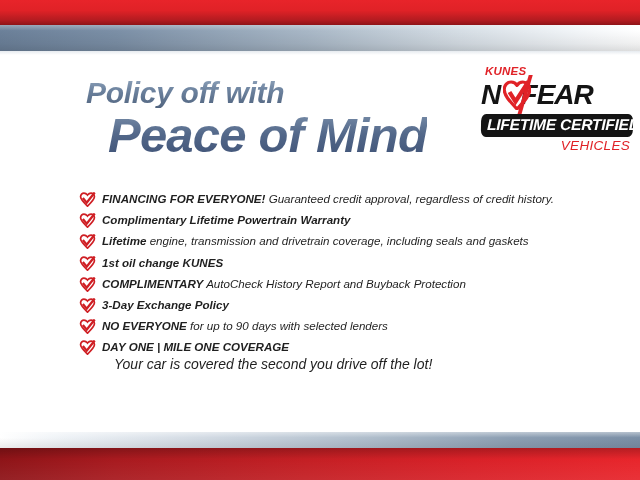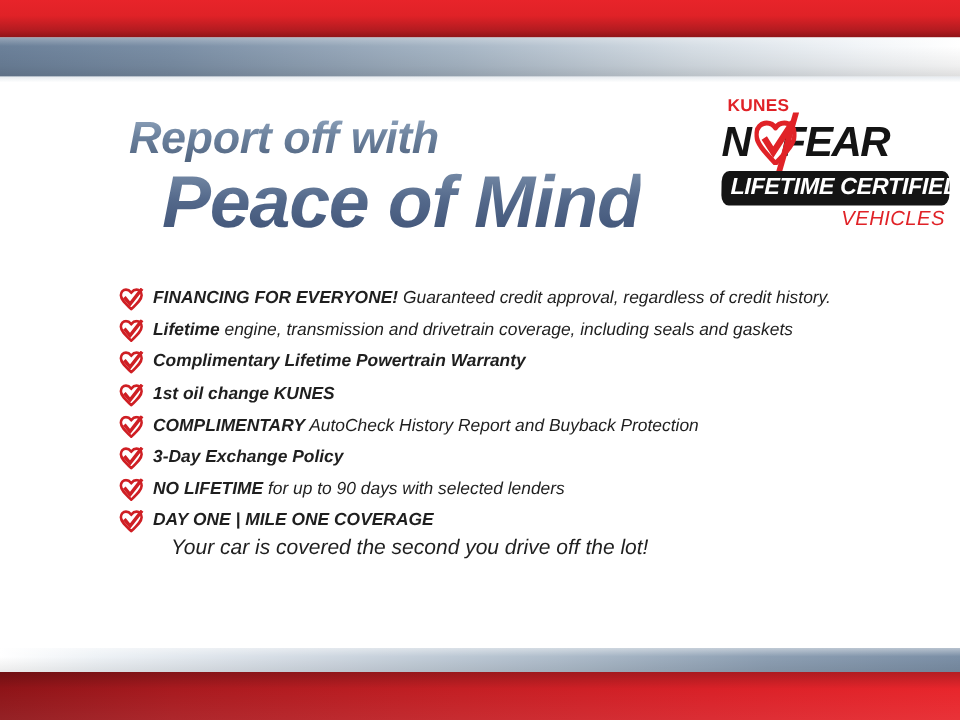--- a/index.html
+++ b/index.html
@@ -62,21 +62,21 @@
   }
   .hl-line2 span{
     background:linear-gradient(to bottom,#8095af 0%,#53688a 48%,#3d5074 100%);
     -webkit-background-clip:text;background-clip:text;
     -webkit-text-fill-color:transparent;color:#4e6383;
   }
 
   
   .logo{position:absolute;left:481px;top:66px;width:152px;}
   .logo-kunes{
-    color:#e02227;font-weight:bold;font-size:11.5px;
+    color:#e02227;font-weight:bold;font-style:italic;font-size:11.5px;
     letter-spacing:.2px;text-align:left;margin-left:4px;line-height:1;
   }
   .logo-nofear{
     position:relative;height:36px;margin-top:-1px;
   }
   .logo-nofear .txt{
     position:absolute;left:0;top:0;
     font-size:28px;font-weight:bold;font-style:italic;color:#141414;
     letter-spacing:-1px;line-height:36px;white-space:nowrap;
   }
@@ -119,21 +119,21 @@
 </style>
 </head>
 <body>
 
 <div class="poster">
 
   <div class="band-top-red"></div>
   <div class="band-top-slate"></div>
 
   <div class="headline">
-    <div class="hl-line1">Report off with</div>
+    <div class="hl-line1">Policy off with</div>
     <div class="hl-line2"><span>Peace of Mind</span></div>
   </div>
 
   <div class="logo">
     <div class="logo-kunes">KUNES</div>
     <div class="logo-nofear">
       <div class="txt"><span>N</span><span style="visibility:hidden">&nbsp;&nbsp;&nbsp;</span><span>FEAR</span></div>
       <div class="logo-slash"></div>
       <svg class="heart" viewBox="0 0 28 30" xmlns="http://www.w3.org/2000/svg">
         <path d="M14 29 C6 20.5 1.2 15.2 1.2 9.6 C1.2 5.2 4.4 2 8.1 2 C10.6 2 12.8 3.3 14 5.4 C15.2 3.3 17.4 2 19.9 2 C23.6 2 26.8 5.2 26.8 9.6 C26.8 15.2 22 20.5 14 29 Z" fill="none" stroke="#e02227" stroke-width="3.2" stroke-linejoin="round"></path>
@@ -152,34 +152,34 @@
           <path d="M14 24.5 C6.5 17.3 2 13 2 8.3 C2 4.6 4.7 1.9 7.9 1.9 C10 1.9 12.1 3 14 5.3 C15.9 3 18 1.9 20.1 1.9 C23.3 1.9 26 4.6 26 8.3 C26 13 21.5 17.3 14 24.5 Z" fill="none" stroke="#cf1f24" stroke-width="3"></path>
           <path d="M6 10.5 L12.6 18.5 L26.5 0.8" fill="none" stroke="#cf1f24" stroke-width="4"></path>
         </svg>
         <div class="btext"><b>FINANCING FOR EVERYONE!</b><span> Guaranteed credit approval, regardless of credit history.</span></div>
       </div>
       <div class="bullet">
         <svg class="chk" viewBox="0 0 28 26" xmlns="http://www.w3.org/2000/svg">
           <path d="M14 24.5 C6.5 17.3 2 13 2 8.3 C2 4.6 4.7 1.9 7.9 1.9 C10 1.9 12.1 3 14 5.3 C15.9 3 18 1.9 20.1 1.9 C23.3 1.9 26 4.6 26 8.3 C26 13 21.5 17.3 14 24.5 Z" fill="none" stroke="#cf1f24" stroke-width="3"></path>
           <path d="M6 10.5 L12.6 18.5 L26.5 0.8" fill="none" stroke="#cf1f24" stroke-width="4"></path>
         </svg>
+        <div class="btext"><b>Complimentary Lifetime Powertrain Warranty</b></div>
+      </div>
+      <div class="bullet">
+        <svg class="chk" viewBox="0 0 28 26" xmlns="http://www.w3.org/2000/svg">
+          <path d="M14 24.5 C6.5 17.3 2 13 2 8.3 C2 4.6 4.7 1.9 7.9 1.9 C10 1.9 12.1 3 14 5.3 C15.9 3 18 1.9 20.1 1.9 C23.3 1.9 26 4.6 26 8.3 C26 13 21.5 17.3 14 24.5 Z" fill="none" stroke="#cf1f24" stroke-width="3"></path>
+          <path d="M6 10.5 L12.6 18.5 L26.5 0.8" fill="none" stroke="#cf1f24" stroke-width="4"></path>
+        </svg>
         <div class="btext"><b>Lifetime</b><span> engine, transmission and drivetrain coverage, including seals and gaskets</span></div>
       </div>
       <div class="bullet">
         <svg class="chk" viewBox="0 0 28 26" xmlns="http://www.w3.org/2000/svg">
           <path d="M14 24.5 C6.5 17.3 2 13 2 8.3 C2 4.6 4.7 1.9 7.9 1.9 C10 1.9 12.1 3 14 5.3 C15.9 3 18 1.9 20.1 1.9 C23.3 1.9 26 4.6 26 8.3 C26 13 21.5 17.3 14 24.5 Z" fill="none" stroke="#cf1f24" stroke-width="3"></path>
           <path d="M6 10.5 L12.6 18.5 L26.5 0.8" fill="none" stroke="#cf1f24" stroke-width="4"></path>
         </svg>
-        <div class="btext"><b>Complimentary Lifetime Powertrain Warranty</b></div>
-      </div>
-      <div class="bullet">
-        <svg class="chk" viewBox="0 0 28 26" xmlns="http://www.w3.org/2000/svg">
-          <path d="M14 24.5 C6.5 17.3 2 13 2 8.3 C2 4.6 4.7 1.9 7.9 1.9 C10 1.9 12.1 3 14 5.3 C15.9 3 18 1.9 20.1 1.9 C23.3 1.9 26 4.6 26 8.3 C26 13 21.5 17.3 14 24.5 Z" fill="none" stroke="#cf1f24" stroke-width="3"></path>
-          <path d="M6 10.5 L12.6 18.5 L26.5 0.8" fill="none" stroke="#cf1f24" stroke-width="4"></path>
-        </svg>
         <div class="btext"><b>1st oil change KUNES</b></div>
       </div>
       <div class="bullet">
         <svg class="chk" viewBox="0 0 28 26" xmlns="http://www.w3.org/2000/svg">
           <path d="M14 24.5 C6.5 17.3 2 13 2 8.3 C2 4.6 4.7 1.9 7.9 1.9 C10 1.9 12.1 3 14 5.3 C15.9 3 18 1.9 20.1 1.9 C23.3 1.9 26 4.6 26 8.3 C26 13 21.5 17.3 14 24.5 Z" fill="none" stroke="#cf1f24" stroke-width="3"></path>
           <path d="M6 10.5 L12.6 18.5 L26.5 0.8" fill="none" stroke="#cf1f24" stroke-width="4"></path>
         </svg>
         <div class="btext"><b>COMPLIMENTARY</b><span> AutoCheck History Report and Buyback Protection</span></div>
       </div>
       <div class="bullet">
@@ -187,21 +187,21 @@
           <path d="M14 24.5 C6.5 17.3 2 13 2 8.3 C2 4.6 4.7 1.9 7.9 1.9 C10 1.9 12.1 3 14 5.3 C15.9 3 18 1.9 20.1 1.9 C23.3 1.9 26 4.6 26 8.3 C26 13 21.5 17.3 14 24.5 Z" fill="none" stroke="#cf1f24" stroke-width="3"></path>
           <path d="M6 10.5 L12.6 18.5 L26.5 0.8" fill="none" stroke="#cf1f24" stroke-width="4"></path>
         </svg>
         <div class="btext"><b>3-Day Exchange Policy</b></div>
       </div>
       <div class="bullet">
         <svg class="chk" viewBox="0 0 28 26" xmlns="http://www.w3.org/2000/svg">
           <path d="M14 24.5 C6.5 17.3 2 13 2 8.3 C2 4.6 4.7 1.9 7.9 1.9 C10 1.9 12.1 3 14 5.3 C15.9 3 18 1.9 20.1 1.9 C23.3 1.9 26 4.6 26 8.3 C26 13 21.5 17.3 14 24.5 Z" fill="none" stroke="#cf1f24" stroke-width="3"></path>
           <path d="M6 10.5 L12.6 18.5 L26.5 0.8" fill="none" stroke="#cf1f24" stroke-width="4"></path>
         </svg>
-        <div class="btext"><b>NO LIFETIME</b><span> for up to 90 days with selected lenders</span></div>
+        <div class="btext"><b>NO EVERYONE</b><span> for up to 90 days with selected lenders</span></div>
       </div>
       <div class="bullet">
         <svg class="chk" viewBox="0 0 28 26" xmlns="http://www.w3.org/2000/svg">
           <path d="M14 24.5 C6.5 17.3 2 13 2 8.3 C2 4.6 4.7 1.9 7.9 1.9 C10 1.9 12.1 3 14 5.3 C15.9 3 18 1.9 20.1 1.9 C23.3 1.9 26 4.6 26 8.3 C26 13 21.5 17.3 14 24.5 Z" fill="none" stroke="#cf1f24" stroke-width="3"></path>
           <path d="M6 10.5 L12.6 18.5 L26.5 0.8" fill="none" stroke="#cf1f24" stroke-width="4"></path>
         </svg>
         <div class="btext"><b>DAY ONE  |  MILE ONE COVERAGE</b></div>
         <div class="bsub">Your car is covered the second you drive off the lot!</div>
       </div>
     </div>

